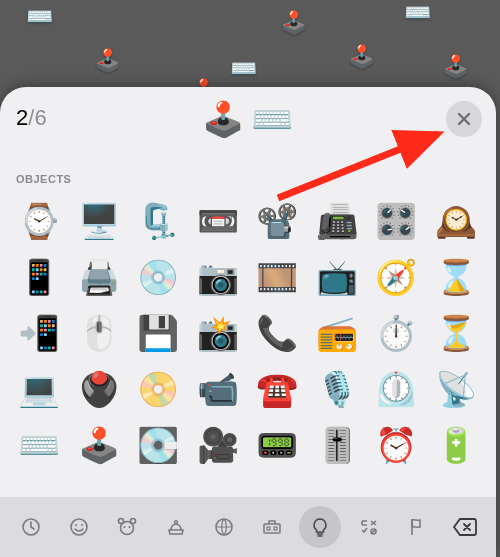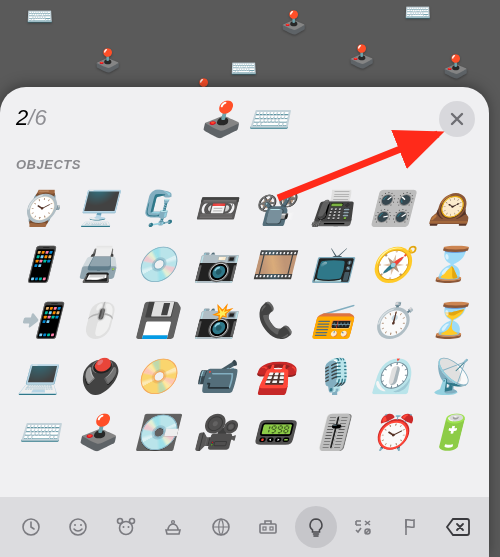--- a/index.html
+++ b/index.html
@@ -6,29 +6,28 @@
   html, body { width: 500px; height: 557px; overflow: hidden; font-family: -apple-system, "Helvetica Neue", Arial, sans-serif; }
   body { background: #5a5a5a; position: relative; }
 
   
   .backdrop { position: absolute; inset: 0 0 auto 0; height: 100px; background: #5a5a5a; }
   .backdrop .bg-emoji { position: absolute; font-size: 22px; filter: drop-shadow(0 1px 1px rgba(0,0,0,.3)); }
 
   
   .panel {
     position: absolute;
-    left: 0; right: 11px; bottom: 0;
+    left: 0; right: 4px; bottom: 0;
     height: 470px;
     background: #f0f0f2;
     border-top-left-radius: 26px;
     border-top-right-radius: 26px;
     box-shadow: 0 -2px 14px rgba(0,0,0,.35);
     display: flex;
     flex-direction: column;
-    font-style: italic;
   }
 
   .panel-header {
     position: relative;
     height: 64px;
     display: flex;
     align-items: center;
     justify-content: center;
   }
   .counter {
@@ -56,25 +55,26 @@
   .arrow-annot {
     position: absolute;
     left: 270px;
     top: 120px;
     pointer-events: none;
     z-index: 50;
   }
 
   .section-label {
     padding: 6px 33px 6px 16px;
-    font-size: 13px;
+    font-size: 11px;
     font-weight: 600;
     letter-spacing: 0.5px;
     color: #8a8a8e;
     text-transform: uppercase;
+    margin-top: 16px;
   }
 
   .grid {
     padding: 2px 10px 4px 10px;
     display: grid;
     grid-template-columns: repeat(8, 1fr);
     grid-auto-rows: 56px;
     justify-items: center;
     align-items: center;
   }

